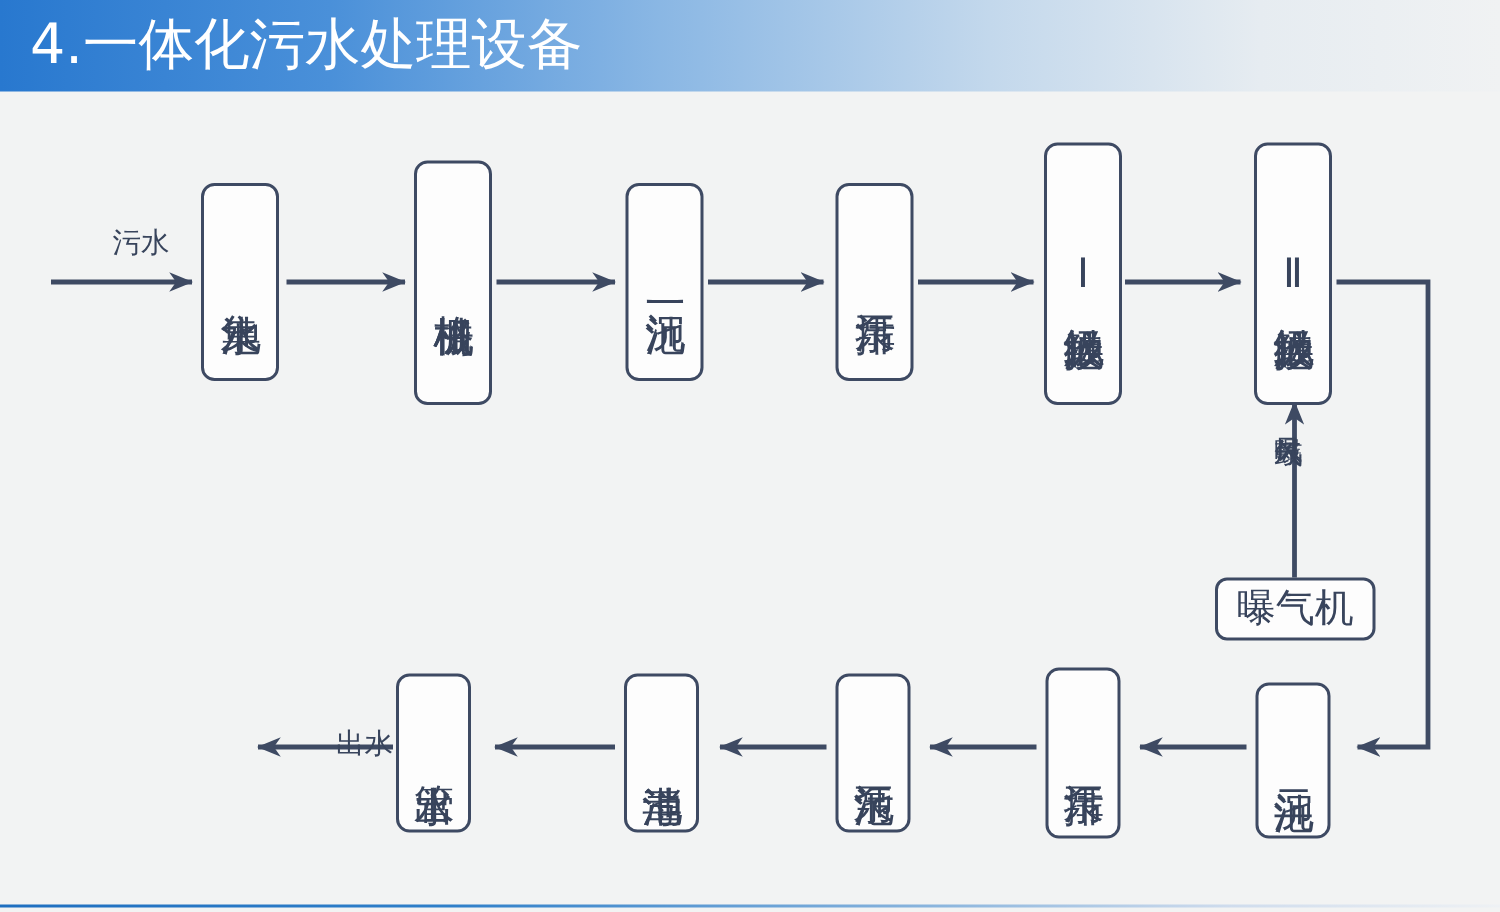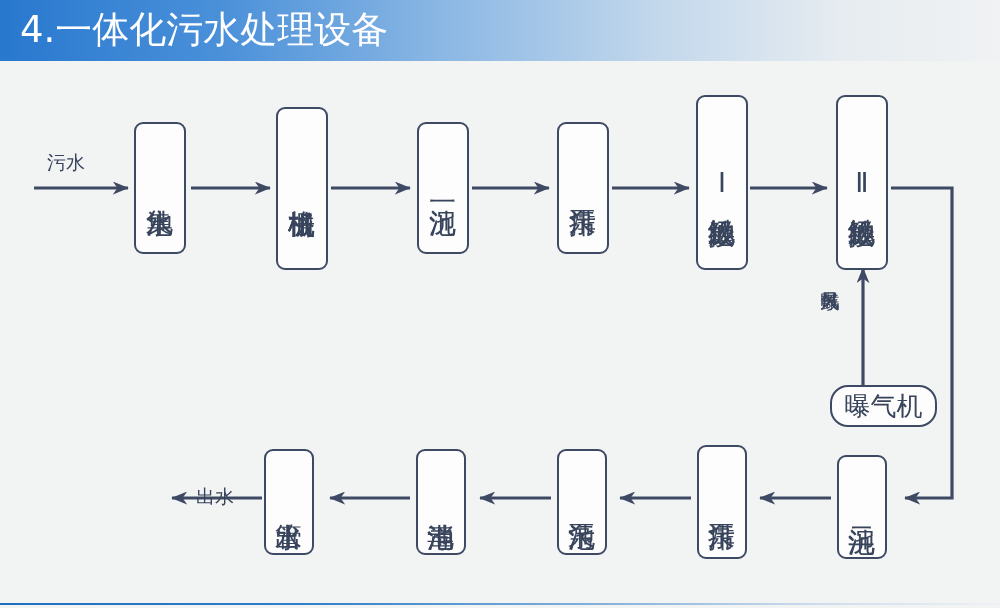--- a/index.html
+++ b/index.html
@@ -97,20 +97,21 @@
   }
 
   
   .edge-label {
     position: absolute;
     color: #38445c;
     font-family: "DejaVu Sans", "Liberation Sans", sans-serif;
     font-size: 19px;
     line-height: 22px;
     white-space: nowrap;
+    margin-left: 28px;
   }
   .edge-label.vert {
     writing-mode: vertical-rl;
     text-orientation: upright;
     line-height: 20px;
     font-size: 19px;
   }
 </style>
 </head>
 <body>
@@ -179,21 +180,21 @@
     </div>
 
     <div class="node vert" style="left:696px; top:34px; width:52px; height:175px;">
       <span class="ntext">Ⅰ级接触池</span>
     </div>
 
     <div class="node vert" style="left:836px; top:34px; width:52px; height:175px;">
       <span class="ntext">Ⅱ级接触池</span>
     </div>
 
-    <div class="node horiz" style="left:810px; top:324px; width:107px; height:42px; border-radius:18px;margin-left:20px;">
+    <div class="node horiz" style="left:810px; top:324px; width:107px; height:42px; border-radius:8px;">
       <span class="ntext">曝气机</span>
     </div>
 
     <div class="node vert" style="left:837px; top:394px; width:50px; height:104px;">
       <span class="ntext">二沉池</span>
     </div>
 
     <div class="node vert" style="left:697px; top:384px; width:50px; height:114px;">
       <span class="ntext">排污泵</span>
     </div>

